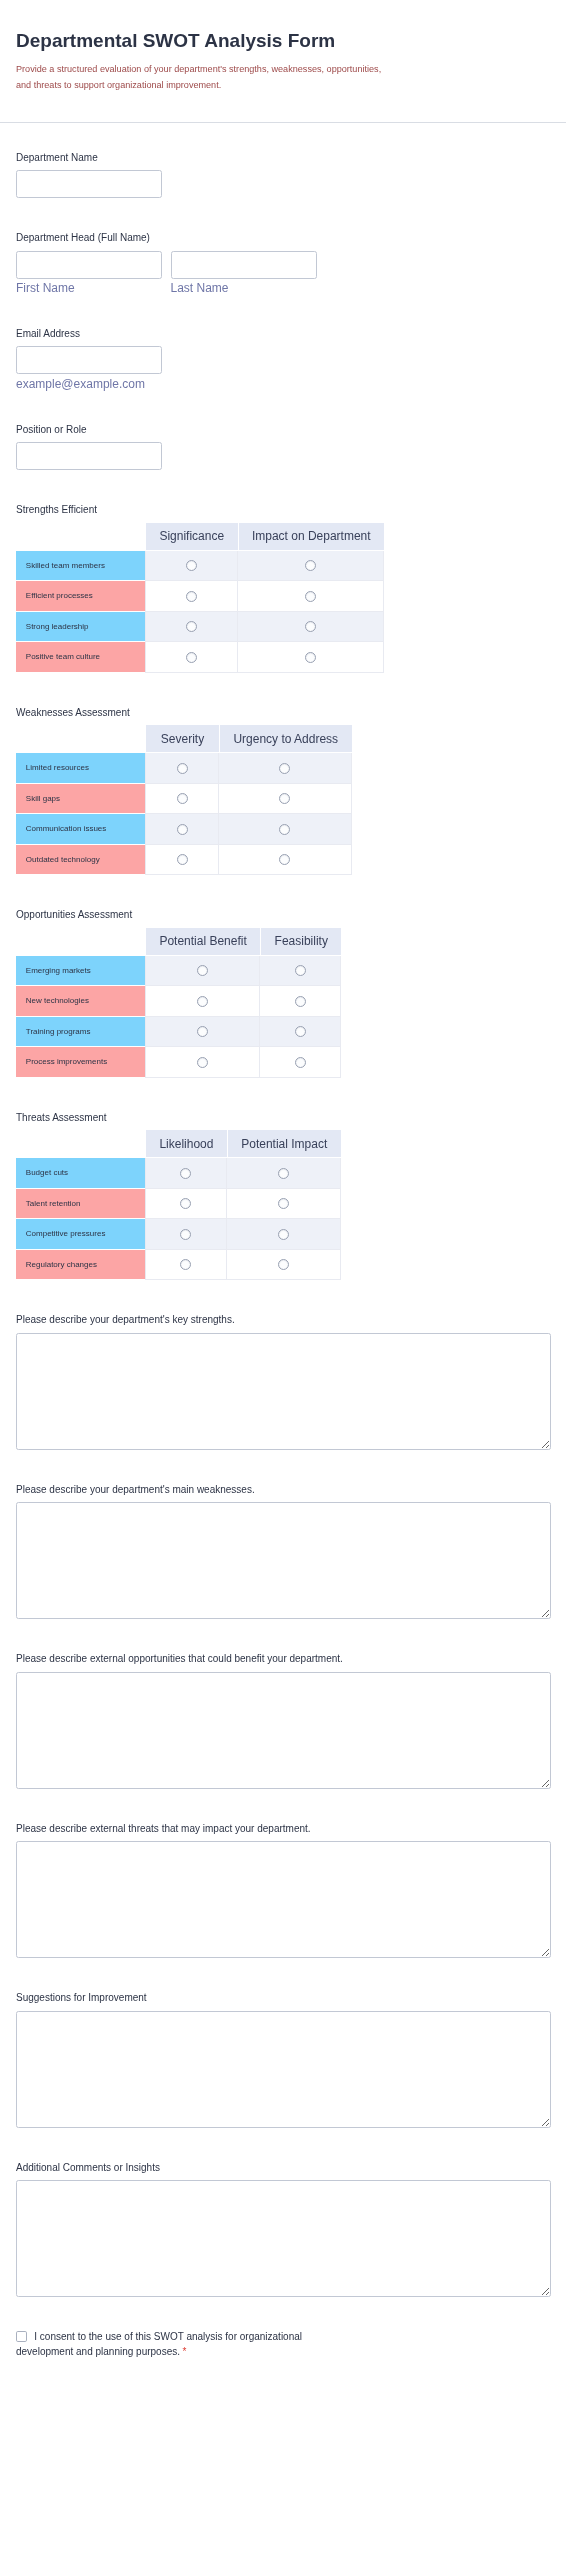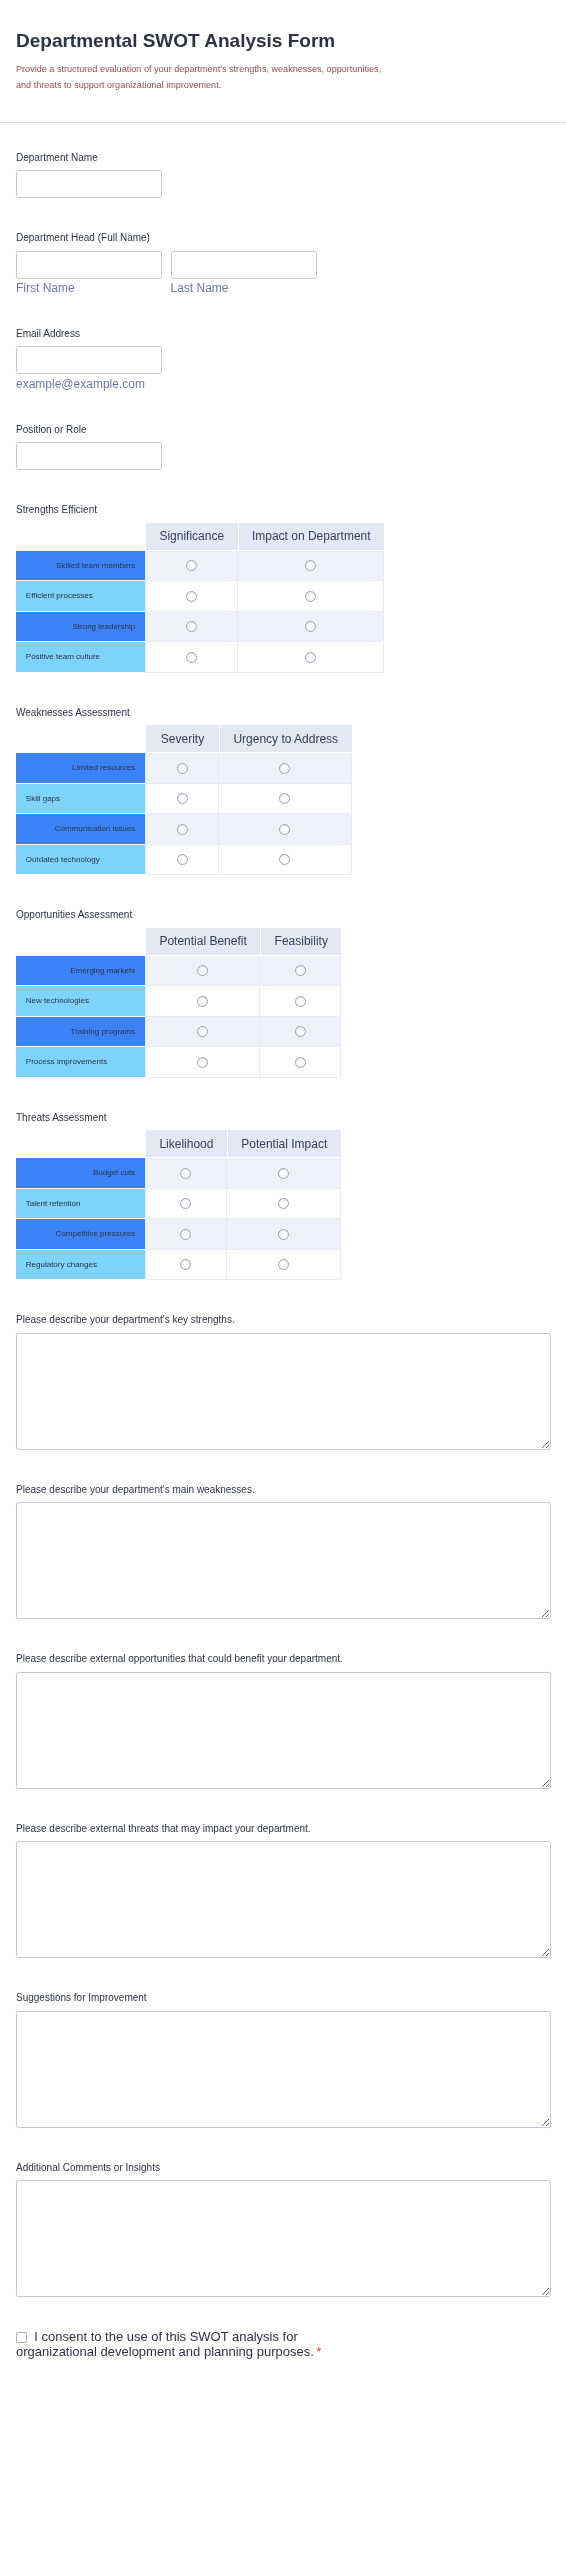--- a/index.html
+++ b/index.html
@@ -45,22 +45,22 @@
     height: 28px; background: #e3e8f4;
     font-size: 12px; color: #39415a; padding: 0 13.4px;
     border-left: 0.6px solid #ffffff; border-bottom: 0.6px solid #ffffff;
     text-align: center; white-space: nowrap;
   }
   .row-label {
     width: 129px; font-size: 8px; color: #2c3345;
     padding: 0 9.8px; height: 30.5px;
     border-bottom: 0.6px solid #ffffff; text-align: left;
   }
-  tr.odd  .row-label { background: #3b82f6; text-align: right; }
-  tr.even .row-label { background: #7dd3fc; }
+  tr.odd  .row-label { background: #7dd3fc; }
+  tr.even .row-label { background: #fca5a5; }
   .cell {
     text-align: center; min-width: 74px;
     border-bottom: 0.6px solid #e8eaf1; border-right: 0.6px solid #e8eaf1;
   }
   .cell.first { border-left: 0.6px solid #e8eaf1; }
   tr.odd  .cell { background: #eef1f8; }
   tr.even .cell { background: #ffffff; }
   .radio {
     display: inline-block; width: 11px; height: 11px; border-radius: 50%;
     border: 0.6px solid #99a1b2; background: #fcfdfe;
@@ -70,21 +70,21 @@
 
   
   .textarea-field textarea {
     display: block; width: 100%; height: 117px;
     border: 0.6px solid #c2c8d4; border-radius: 2.4px;
     resize: vertical; font: inherit; font-size: 9.1px;
     padding: 6.1px 7.3px; color: #2c3345; background: #fff;
   }
 
   
-  .consent { max-width: 323px; font-size: 13px; line-height: 14.6px; margin-top: 4px; }
+  .consent { max-width: 323px; font-size: 10px; line-height: 14.6px; margin-top: 4px; }
   .checkbox {
     display: inline-block; width: 11px; height: 11px;
     border: 0.6px solid #a9b0bf; border-radius: 1.8px; background: #fff;
     margin-right: 7.3px; vertical-align: -2.4px; cursor: pointer;
   }
   .req { color: #dd3b32; margin-left: 2.4px; }
 </style>
 </head>
 <body>
 

